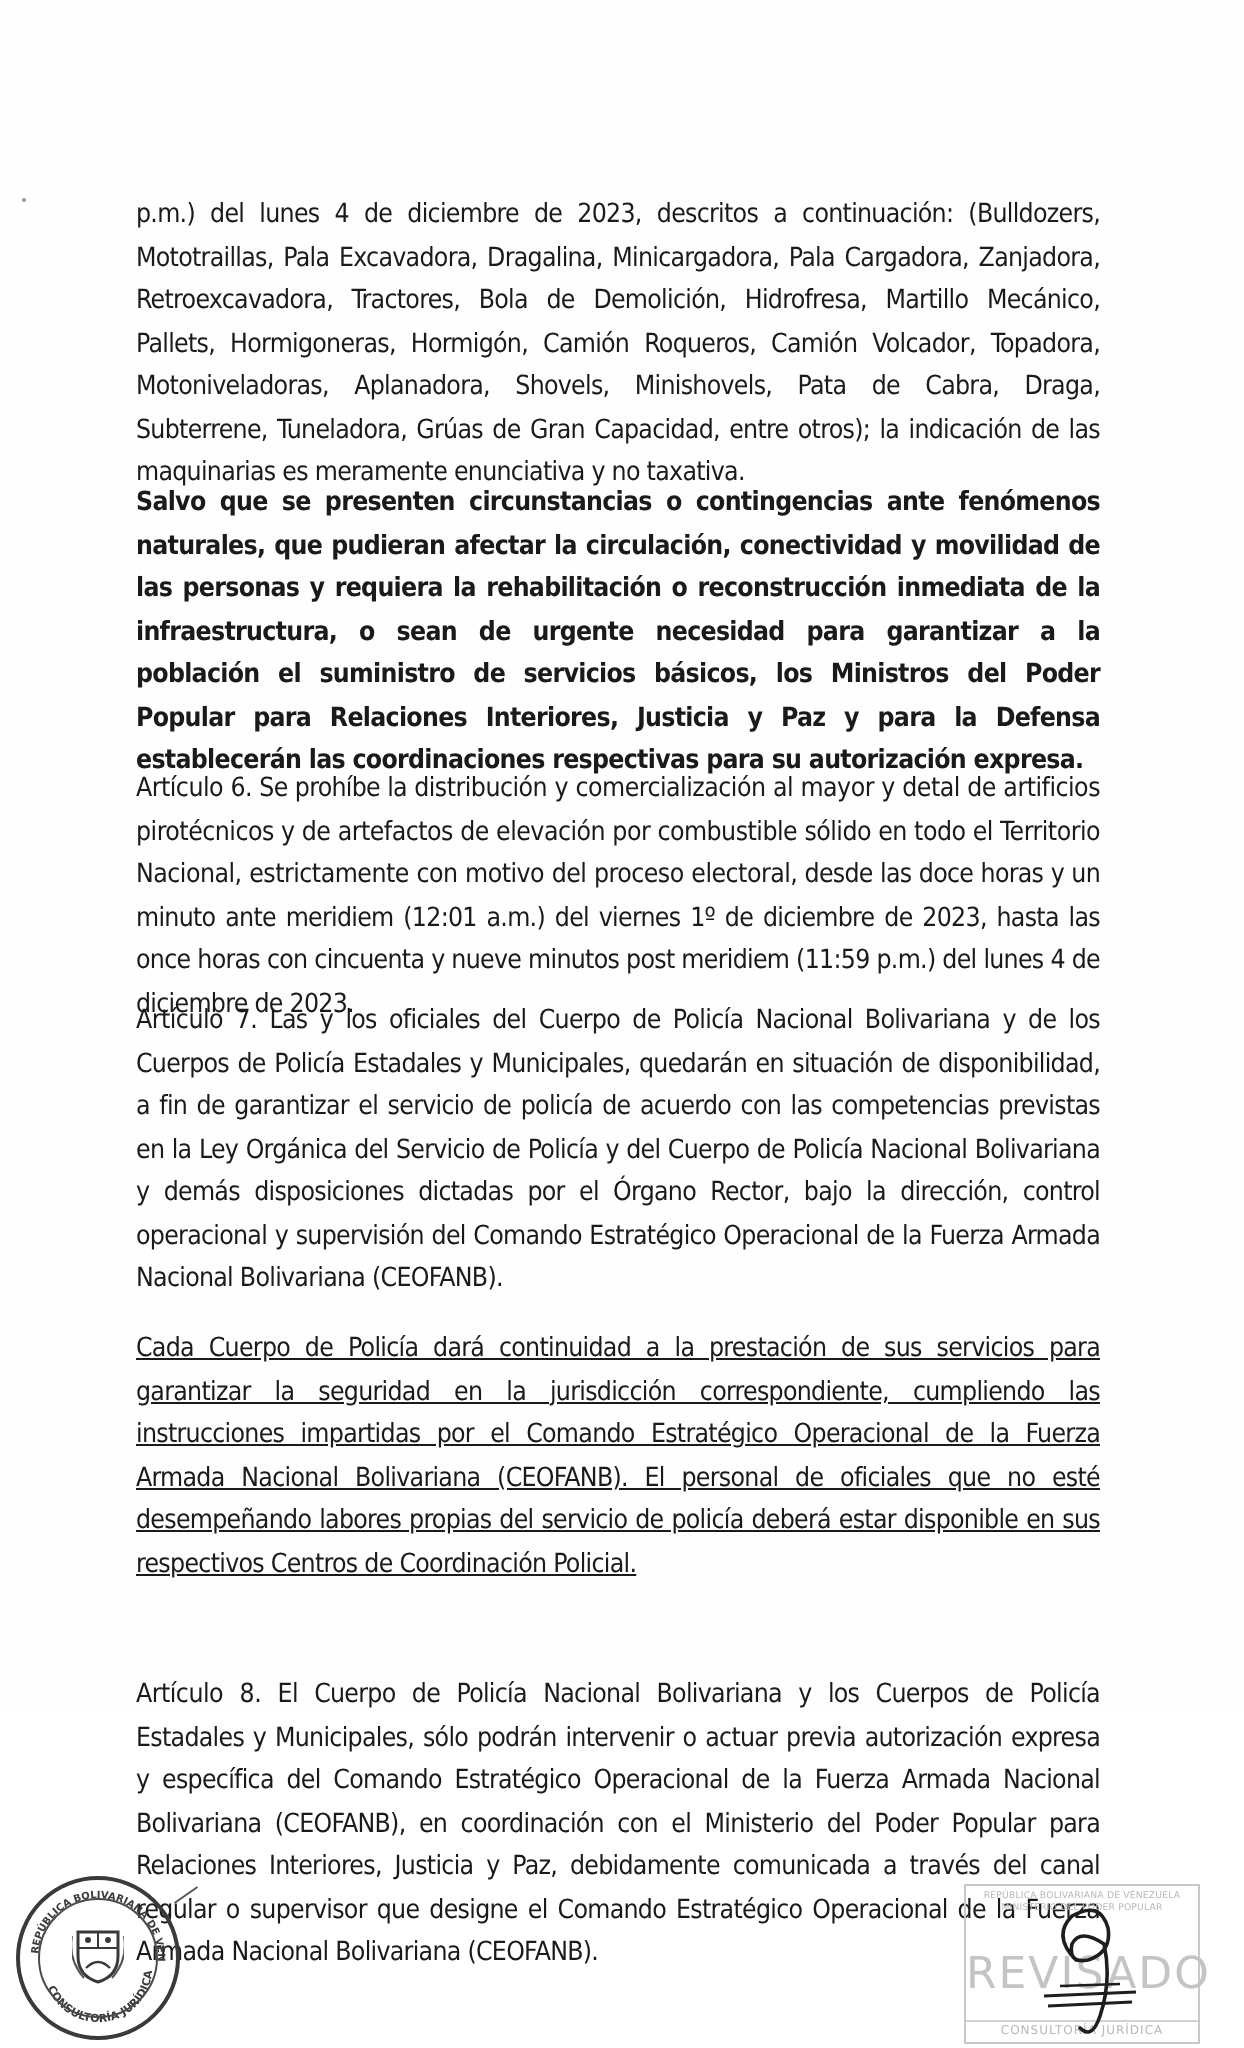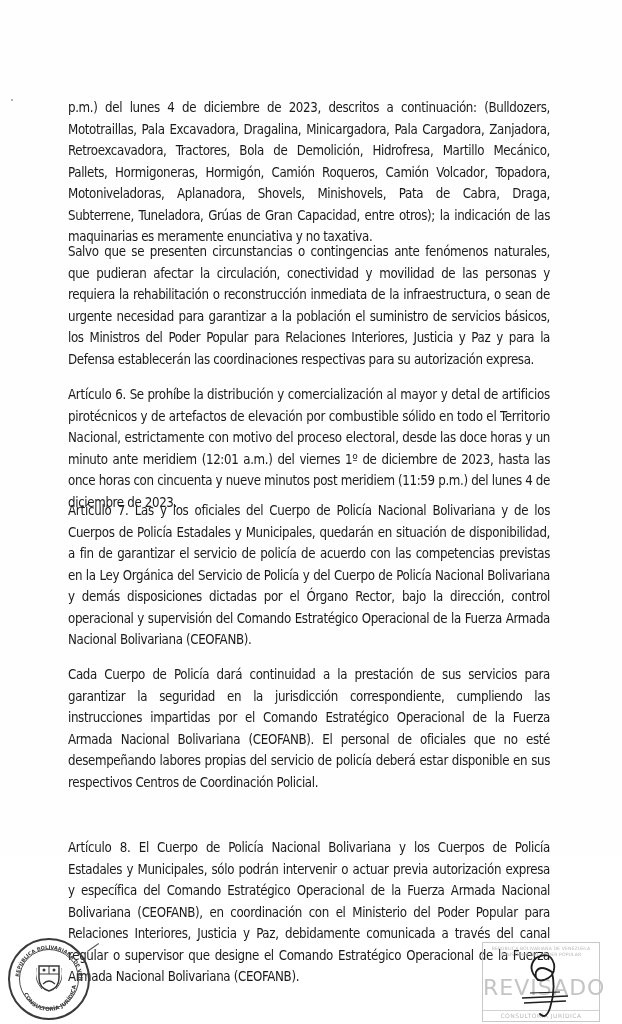--- a/index.html
+++ b/index.html
@@ -31,24 +31,24 @@
     text-align: justify;
     letter-spacing: -0.35px;
     word-spacing: 0px;
     font-stretch: condensed;
   }
   .para b {
     font-weight: normal;
     letter-spacing: -0.25px;
   }
   #p1 { top: 84px; }
-  #p2 { top: 228px; }
+  #p2 { top: 228px; font-weight: bold; }
   #p3 { top: 371px; }
   #p4 { top: 484px; margin-top: 16px; }
-  #p5 { top: 651px; }
+  #p5 { top: 651px; text-decoration: underline; }
   #p6 { top: 824px; }
 
   .speck {
     position: absolute;
     width: 2px; height: 2px;
     background: #9a9a9a;
     border-radius: 50%;
   }
 
   

